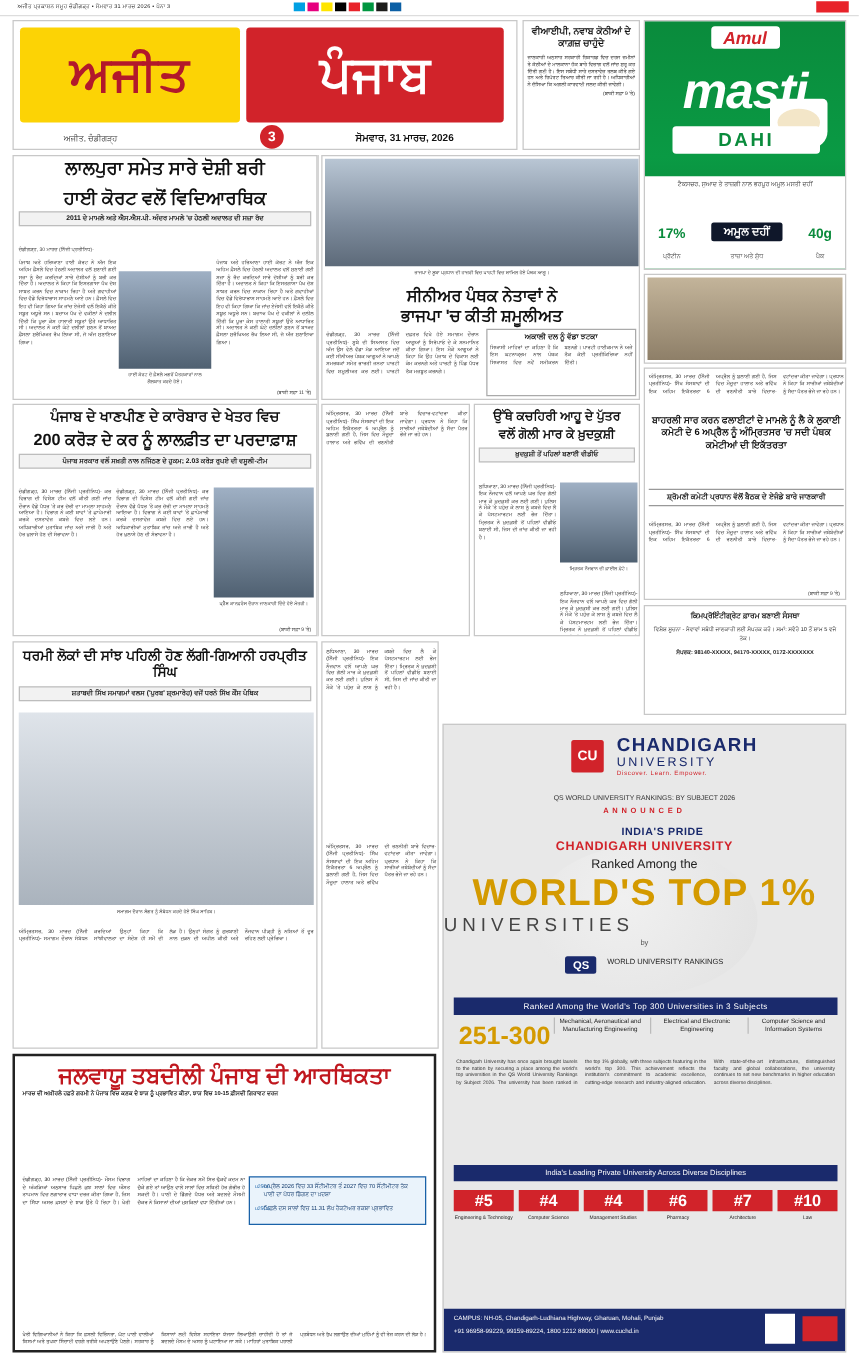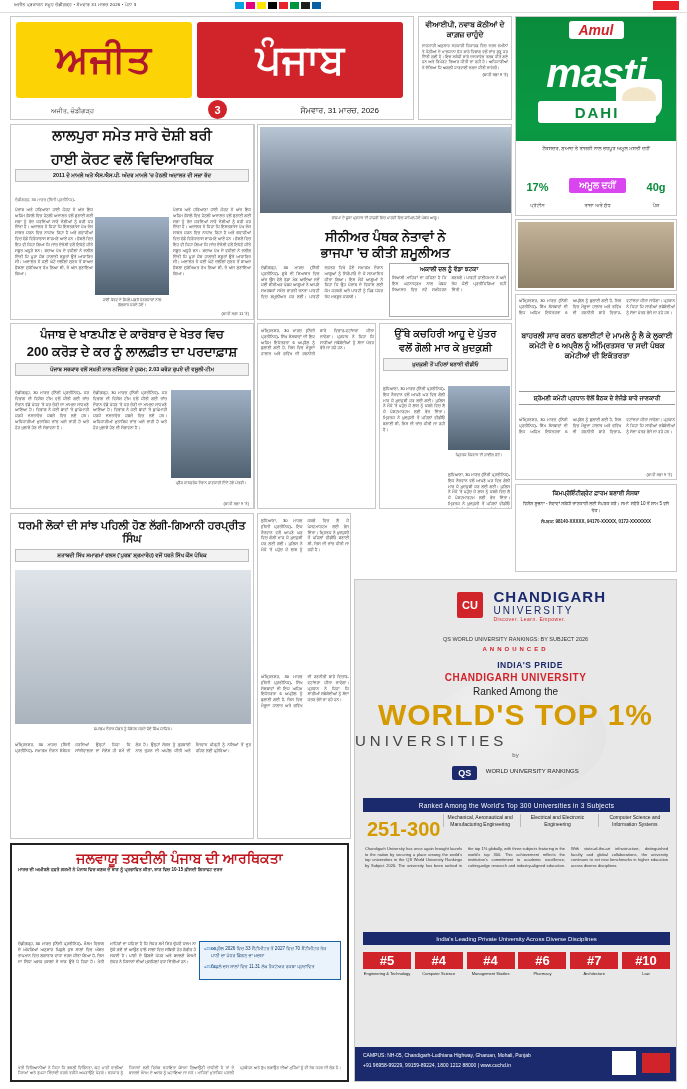--- a/index.html
+++ b/index.html
@@ -25,21 +25,21 @@
 
   
   .masthead { position:absolute; left:0; top:0; width:404px; height:104px; border:1px solid #c8c8c8; background:#fff; }
   .mh-yellow { position:absolute; left:5px; top:5px; width:176px; height:76px; background:#fcd305; border-radius:3px; }
   .mh-ajit { position:absolute; left:0; top:0; width:176px; height:76px; display:flex; align-items:center; justify-content:center;
              font-size:38px; font-weight:bold; color:#b2182b; letter-spacing:1px; }
   .mh-red { position:absolute; left:186px; top:5px; width:206px; height:76px; background:#d1232a; border-radius:3px; }
   .mh-punjab { position:absolute; left:0; top:0; width:206px; height:76px; display:flex; align-items:center; justify-content:center;
                font-size:40px; font-weight:bold; color:#fff; }
   .mh-left { position:absolute; left:40px; bottom:4px; font-size:6.5px; color:#333; }
-  .mh-right { position:absolute; right:34px; bottom:3px; font-size:8px; color:#111; font-weight:normal; }
+  .mh-right { position:absolute; right:50px; bottom:3px; font-size:8px; color:#111; font-weight:bold; }
   .mh-circle { position:absolute; left:197px; bottom:0px; width:19px; height:19px; border-radius:50%; background:#d1232a; color:#fff;
                font-size:11px; font-weight:bold; display:flex; align-items:center; justify-content:center; }
 
   
   .tr-text { position:absolute; left:408px; top:0; width:94px; height:104px; border:1px solid #c8c8c8; padding:3px; }
   .tr-text .hl { font-size:7.5px; font-weight:bold; text-align:center; line-height:1.35; color:#111; margin-bottom:3px; }
   .tr-text .tiny { font-size:4px; line-height:1.35; color:#222; text-align:justify; }
   .tr-ad { position:absolute; left:505px; top:0; width:162px; height:200px; border:1px solid #c8c8c8;
            background:linear-gradient(#0a8b3c,#0a9a44 55%,#0b7f36); overflow:hidden; }
   .amul-top { position:absolute; top:4px; left:0; width:100%; text-align:center; }
@@ -49,21 +49,21 @@
                display:flex; align-items:center; justify-content:center; font-size:15px; font-weight:bold; color:#0a8b3c; letter-spacing:2px; }
   .cup { position:absolute; top:62px; right:14px; width:46px; height:40px; background:#fff; border-radius:4px 4px 14px 14px; }
   .cup:after { content:""; position:absolute; left:6px; top:8px; width:34px; height:22px; background:#f3e6c8; border-radius:50%; }
   .amul-white { position:absolute; bottom:0; left:0; width:100%; height:74px; background:#fff; }
   .aw-caption { position:absolute; top:4px; left:0; width:100%; text-align:center; font-size:5px; color:#333; line-height:1.4; }
   .aw-badges { position:absolute; bottom:4px; left:0; width:100%; display:flex; justify-content:space-around; align-items:flex-end; }
   .aw-b { text-align:center; }
   .aw-b b { display:block; font-size:11px; color:#0a8b3c; }
   .aw-b span { font-size:5px; color:#444; }
   .aw-mid { text-align:center; }
-  .aw-mid .g { background:#d946ef; color:#fff; font-size:9px; font-weight:bold; padding:2px 10px; border-radius:2px; display:block; }
+  .aw-mid .g { background:#0f172a; color:#fff; font-size:9px; font-weight:bold; padding:2px 10px; border-radius:2px; display:block; }
   .aw-mid span { font-size:5px; color:#444; }
 
   
   .box { position:absolute; border:1px solid #c8c8c8; background:#fff; overflow:hidden; }
   .hdl { font-weight:bold; color:#111; line-height:1.2; text-align:center; }
   .hdl.red { color:#c0171e; }
   .subhdl { text-align:center; font-size:7px; font-weight:bold; color:#111; line-height:1.35; padding:2px 3px; }
   .cols { column-gap:5px; font-size:4.1px; line-height:1.42; text-align:justify; color:#1a1a1a; hyphens:auto; }
   .photo { background:#8a96a6; position:relative; overflow:hidden; }
   .photo.group { background:linear-gradient(#b9c6d4,#7d8b9c 60%,#5d6a79); }
@@ -132,21 +132,21 @@
   .cu-ranks .r .t { font-size:4px; color:#222; line-height:1.3; margin-top:2px; }
   .cu-foot { position:absolute; bottom:0; left:0; width:100%; height:34px; background:#1a2a6c; color:#fff; }
   .cu-foot .l1 { position:absolute; top:5px; left:8px; font-size:5px; }
   .cu-foot .l2 { position:absolute; top:15px; left:8px; font-size:5px; }
   .cu-foot .qr { position:absolute; top:4px; right:40px; width:24px; height:24px; background:#fff; }
   .cu-foot .chip { position:absolute; top:6px; right:6px; width:28px; height:20px; background:#d1232a; font-size:5px;
                    display:flex; align-items:center; justify-content:center; }
 
   
   .jb { left:0; top:827px; width:339px; height:239px; border:2px solid #222; }
-  .jb .h1 { font-size:14px; padding:5px 6px 0; }
+  .jb .h1 { font-size:18px; padding:5px 6px 0; }
   .jb .h2 { font-size:14px; padding:2px 6px 4px; }
   .jb .lede { margin:0 6px 4px; }
   .jb .body { position:absolute; top:96px; left:6px; width:178px; font-size:4.1px; line-height:1.45; text-align:justify; column-count:2; column-gap:6px; }
   .jb .bluebox { position:absolute; top:96px; right:6px; width:142px; border:1px solid #1a62a8; background:#eaf3fb; padding:4px; }
   .jb .bluebox li { font-size:4.6px; line-height:1.5; color:#10396b; margin-bottom:4px; list-style:none; position:relative; padding-left:7px; }
   .jb .bluebox li:before { content:"\u25C6"; position:absolute; left:0; top:0; font-size:4px; color:#1a62a8; }
   .jb .footer { position:absolute; bottom:4px; left:6px; width:327px; font-size:4px; color:#333; column-count:3; column-gap:6px; line-height:1.4; text-align:justify; }
 
   
   .smallad { font-size:4.5px; color:#222; text-align:center; line-height:1.5; padding:4px; }

